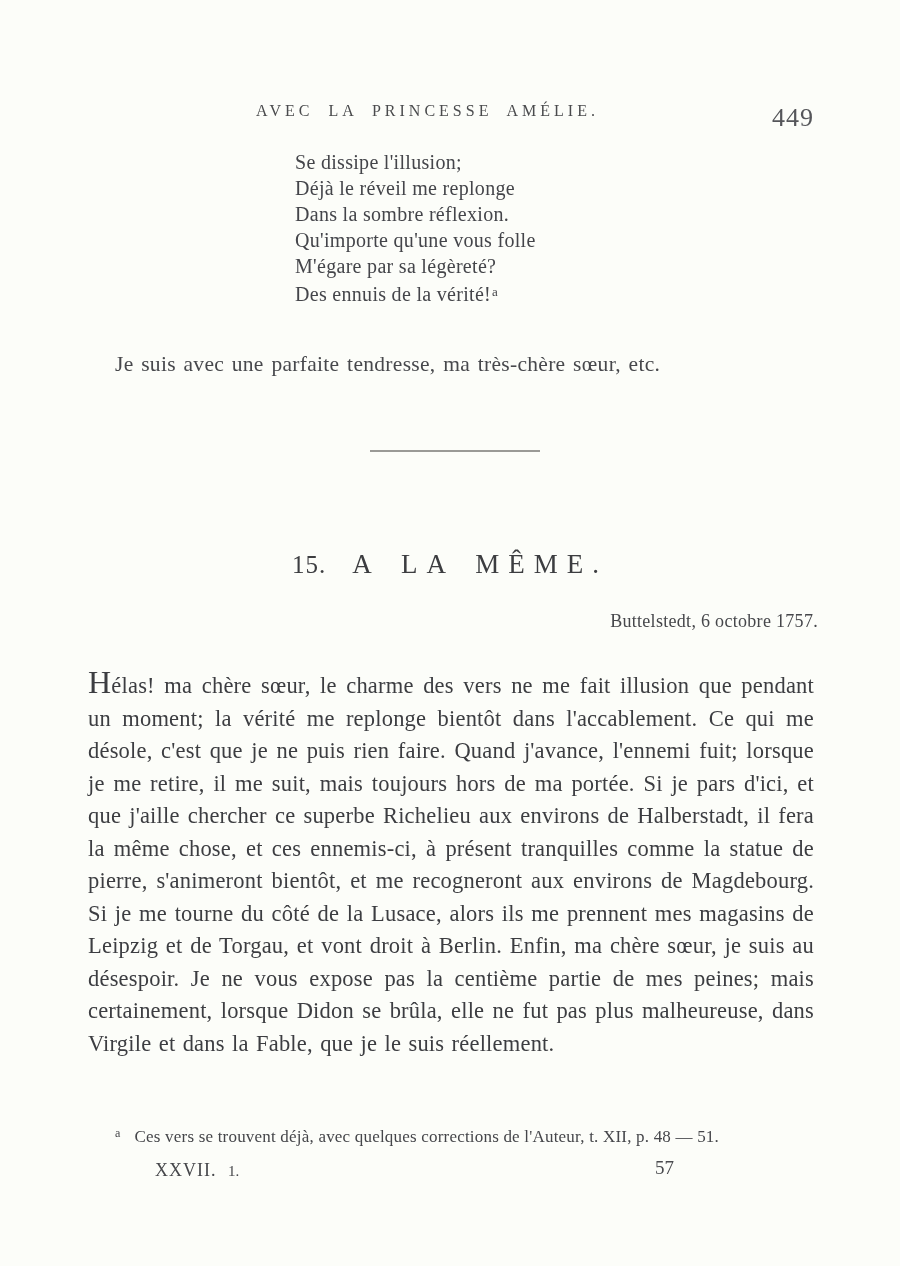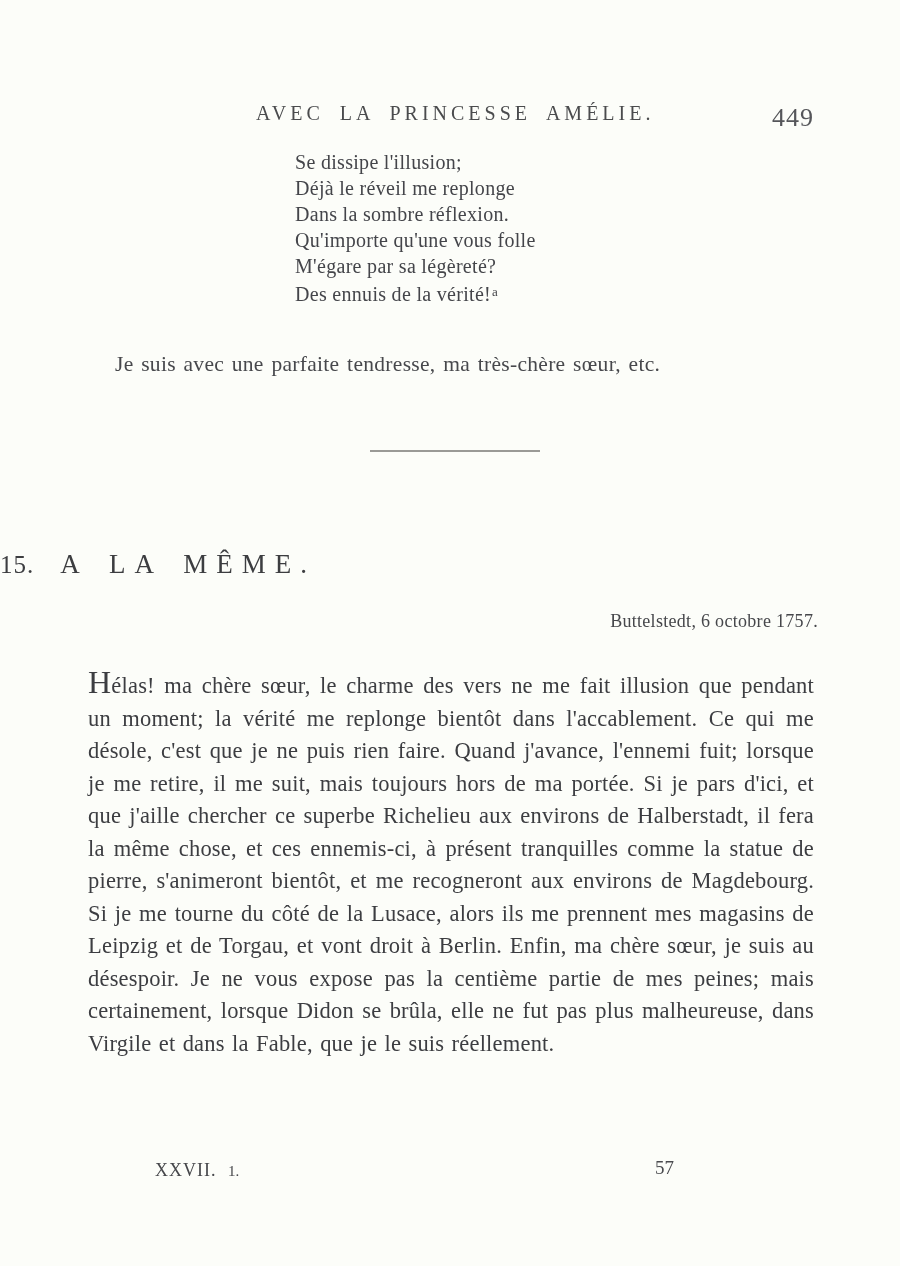--- a/index.html
+++ b/index.html
@@ -15,21 +15,21 @@
     background: #fcfdf9;
     color: #3a3b3d;
     overflow: hidden;
   }
 
   
   .running-head-title {
     position: absolute;
     top: 102px;
     left: 256px;
-    font-size: 20px;
+    font-size: 16px;
     letter-spacing: 4px;
     word-spacing: 7px;
     color: #4a4b4d;
     white-space: nowrap;
   }
   .folio {
     position: absolute;
     top: 103px;
     left: 772px;
     font-size: 26px;
@@ -76,21 +76,21 @@
     border: none;
     border-top: 2px solid #9a9a96;
   }
 
   
   .section-heading {
     position: absolute;
     top: 549px;
     left: 0;
     width: 900px;
-    text-align: left;
+    text-align: center;
     white-space: nowrap;
     color: #3c3d40;
   }
   .section-number {
     font-size: 25px;
     letter-spacing: 1px;
     margin-right: 26px;
   }
   .section-title {
     font-size: 27px;
@@ -192,18 +192,21 @@
   <hr class="divider">
 
   <div class="section-heading">
     <span class="section-number">15.</span><span class="section-title">A LA MÊME.</span>
   </div>
 
   <div class="dateline">Buttelstedt, 6 octobre 1757.</div>
 
   <div class="letter-body"><span class="lettrine">H</span><span>élas! ma chère sœur, le charme des vers ne me fait illusion que pendant un moment; la vérité me replonge bientôt dans l'accablement.  Ce qui me désole, c'est que je ne puis rien faire.  Quand j'avance, l'ennemi fuit; lorsque je me retire, il me suit, mais toujours hors de ma portée.  Si je pars d'ici, et que j'aille chercher ce superbe Richelieu aux environs de Halberstadt, il fera la même chose, et ces ennemis-ci, à présent tranquilles comme la statue de pierre, s'animeront bientôt, et me recogneront aux environs de Magdebourg.  Si je me tourne du côté de la Lusace, alors ils me prennent mes magasins de Leipzig et de Torgau, et vont droit à Berlin.  Enfin, ma chère sœur, je suis au désespoir.  Je ne vous expose pas la centième partie de mes peines; mais certainement, lorsque Didon se brûla, elle ne fut pas plus malheureuse, dans Virgile et dans la Fable, que je le suis réellement.</span></div>
 
+  <div class="footnote">
+    <span class="fn-mark">a</span><span>Ces vers se trouvent déjà, avec quelques corrections de l'Auteur, t. XII, p. 48 — 51.</span>
+  </div>
 
   <div class="footer-volume">XXVII.</div>
   <div class="footer-part">1.</div>
   <div class="footer-signature">57</div>
 
 </div>
 
 </body></html>

